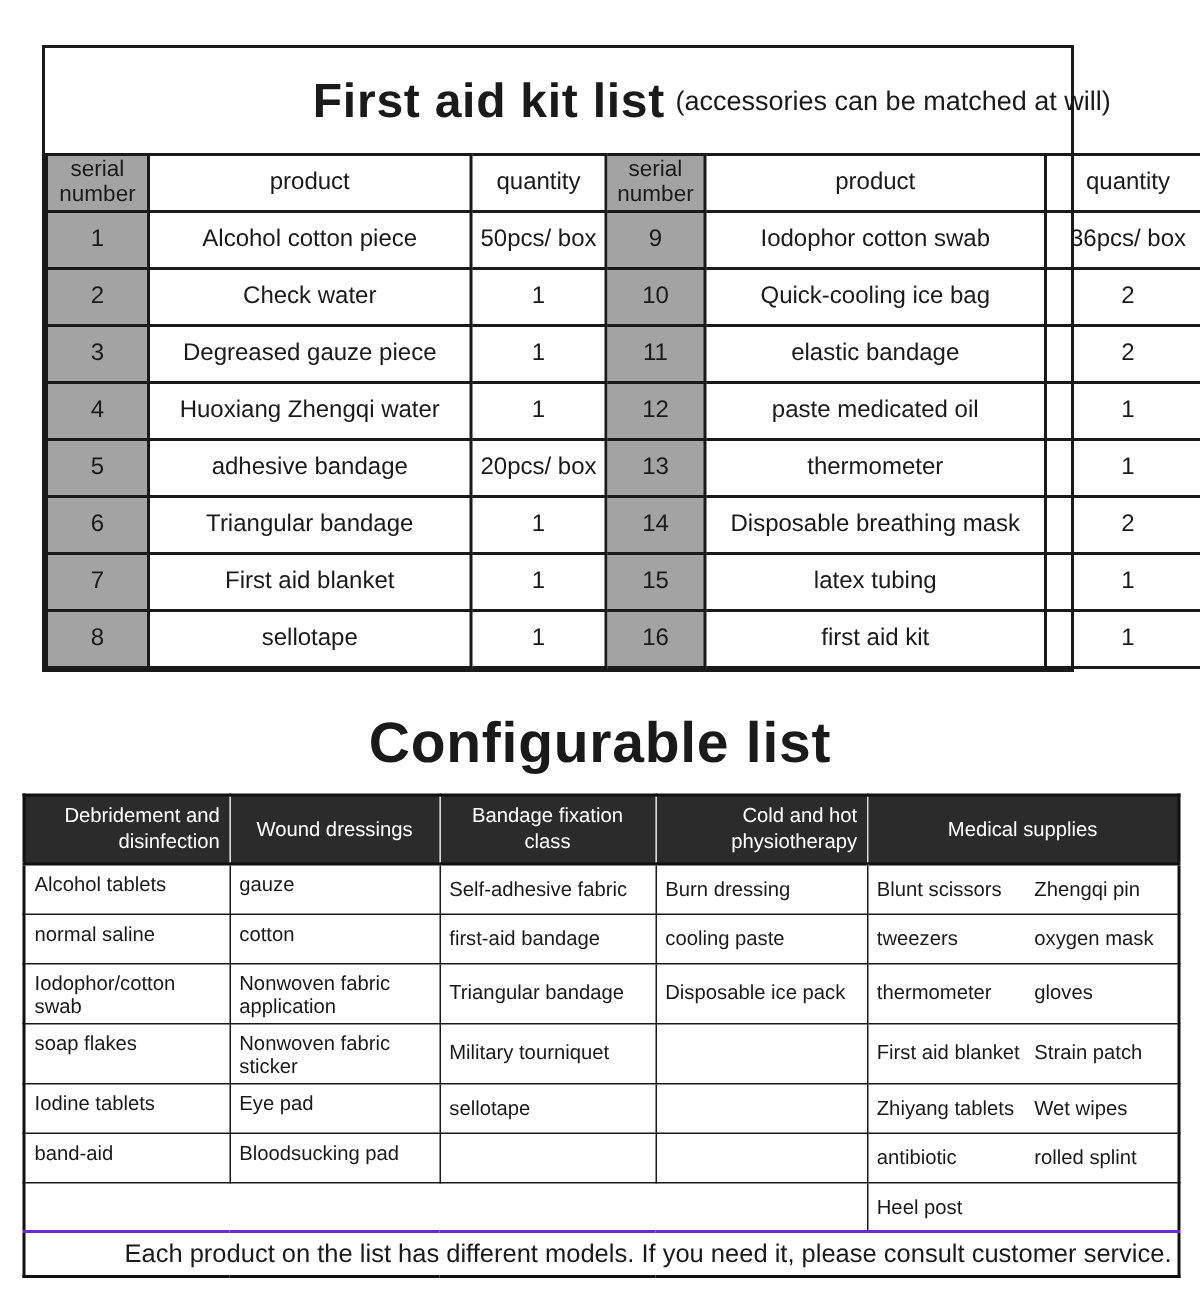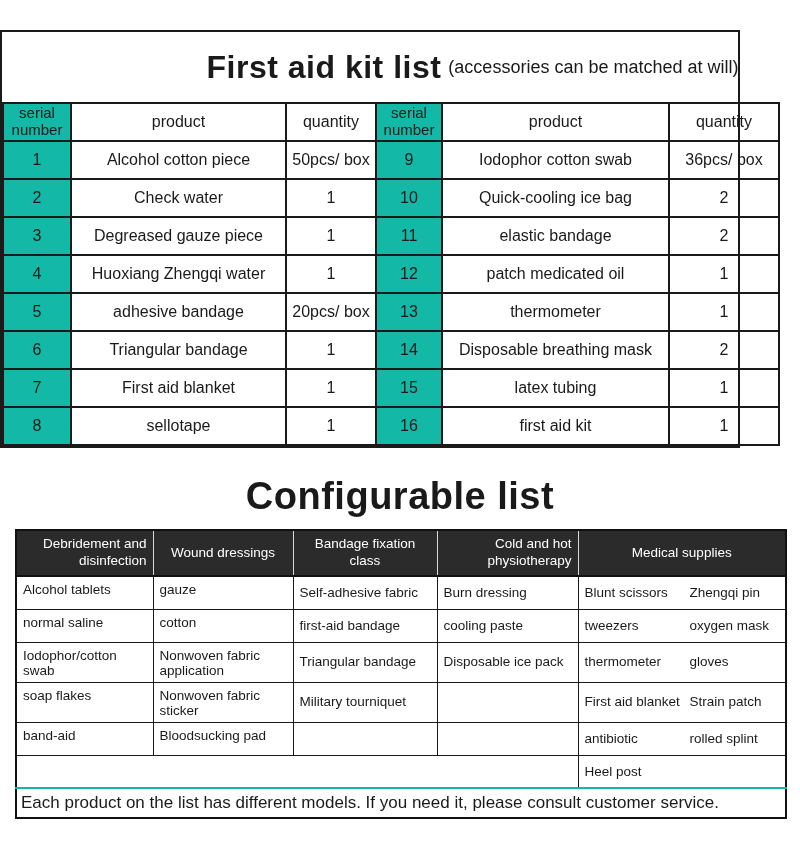--- a/index.html
+++ b/index.html
@@ -1,54 +1,54 @@
 <!DOCTYPE html>
 <html><head>
 <meta charset="utf-8">
 <style>
   html,body{margin:0;padding:0;background:#ffffff;}
   body{font-family:"Liberation Sans","DejaVu Sans",sans-serif;color:#1a1a1a;}
   .page{width:800px;height:859px;background:#fff;overflow:hidden;position:relative;}
 
   
-  .kit-box{margin:30px 12px 0 0;width:740px;border:2px solid #1a1a1a;box-sizing:border-box;background:#fff;}
+  .kit-box{margin:30px 12px 0 28px;width:688px;border:2px solid #1a1a1a;box-sizing:border-box;background:#fff;}
   .kit-title{height:70px;display:flex;align-items:center;justify-content:center;padding-left:205px;white-space:nowrap;}
   .t-main{font-size:32px;font-weight:bold;letter-spacing:.5px;}
   .t-sub{font-size:18px;margin-left:7px;}
 
   table{border-collapse:collapse;table-layout:fixed;}
   .kit-table{width:100%;}
   .kit-table th,.kit-table td{
     border:2px solid #1a1a1a;height:38px;text-align:center;vertical-align:middle;
     font-size:16px;font-weight:normal;padding:0 2px;overflow:hidden;box-sizing:border-box;
   }
   .kit-table th{font-size:16px;}
   .kit-table th.serial{font-size:15px;line-height:1.12;}
-  .gray{background:#14b8a6;}
+  .gray{background:#a3a3a3;}
 
   
   .config-title{margin:27px 0 0 0;text-align:center;font-size:38px;font-weight:bold;letter-spacing:.5px;}
   .config-table{margin:11px 0 0 15px;width:770px;border:2px solid #111;}
   .config-table th{
     background:#2b2b2b;color:#ffffff;font-weight:normal;font-size:13.5px;
     height:46px;vertical-align:middle;text-align:center;padding:2px 6px;
     border-right:1px solid #d9d9d9;border-bottom:2px solid #111;box-sizing:border-box;line-height:1.25;
   }
   .config-table th:last-child{border-right:none;}
   .config-table th.h-left{text-align:right;padding-left:9px;}
   .config-table td{
     border:1px solid #1a1a1a;font-size:13.5px;height:33px;padding:3px 6px;
     vertical-align:middle;text-align:left;box-sizing:border-box;line-height:1.15;
   }
   .config-table td.v-top{vertical-align:top;padding-top:5px;}
   .pair-in{display:flex;align-items:center;}
   .pair-in .p1{flex:0 0 54%;}
   .pair-in .p2{flex:1;}
   .config-table td.cfooter{
-    border-top:2px solid #14b8a6;text-align:left;font-size:17px;height:30px;padding:4px 4px;
+    border-top:2px solid #6d28d9;text-align:right;font-size:17px;height:30px;padding:4px 4px;
   }
 </style>
 </head>
 <body>
 
 <div class="page">
 
   <div class="kit-box">
     <div class="kit-title">
       <span class="t-main">First aid kit list</span>
@@ -95,21 +95,21 @@
           <td>1</td>
           <td class="gray">11</td>
           <td>elastic bandage</td>
           <td>2</td>
         </tr>
         <tr>
           <td class="gray">4</td>
           <td>Huoxiang Zhengqi water</td>
           <td>1</td>
           <td class="gray">12</td>
-          <td>patch medicated oil</td>
+          <td>paste medicated oil</td>
           <td>1</td>
         </tr>
         <tr>
           <td class="gray">5</td>
           <td>adhesive bandage</td>
           <td>20pcs/ box</td>
           <td class="gray">13</td>
           <td>thermometer</td>
           <td>1</td>
         </tr>
@@ -201,20 +201,32 @@
         <td>Military tourniquet</td>
         <td></td>
         <td>
           <div class="pair-in">
               <span class="p1">First aid blanket</span>
               <span class="p2">Strain patch</span>
             </div>
         </td>
       </tr>
       <tr>
+        <td class="v-top">Iodine tablets</td>
+        <td class="v-top">Eye pad</td>
+        <td>sellotape</td>
+        <td></td>
+        <td>
+          <div class="pair-in">
+              <span class="p1">Zhiyang tablets</span>
+              <span class="p2">Wet wipes</span>
+            </div>
+        </td>
+      </tr>
+      <tr>
         <td class="v-top">band-aid</td>
         <td class="v-top">Bloodsucking pad</td>
         <td></td>
         <td></td>
         <td>
           <div class="pair-in">
               <span class="p1">antibiotic</span>
               <span class="p2">rolled splint</span>
             </div>
         </td>

